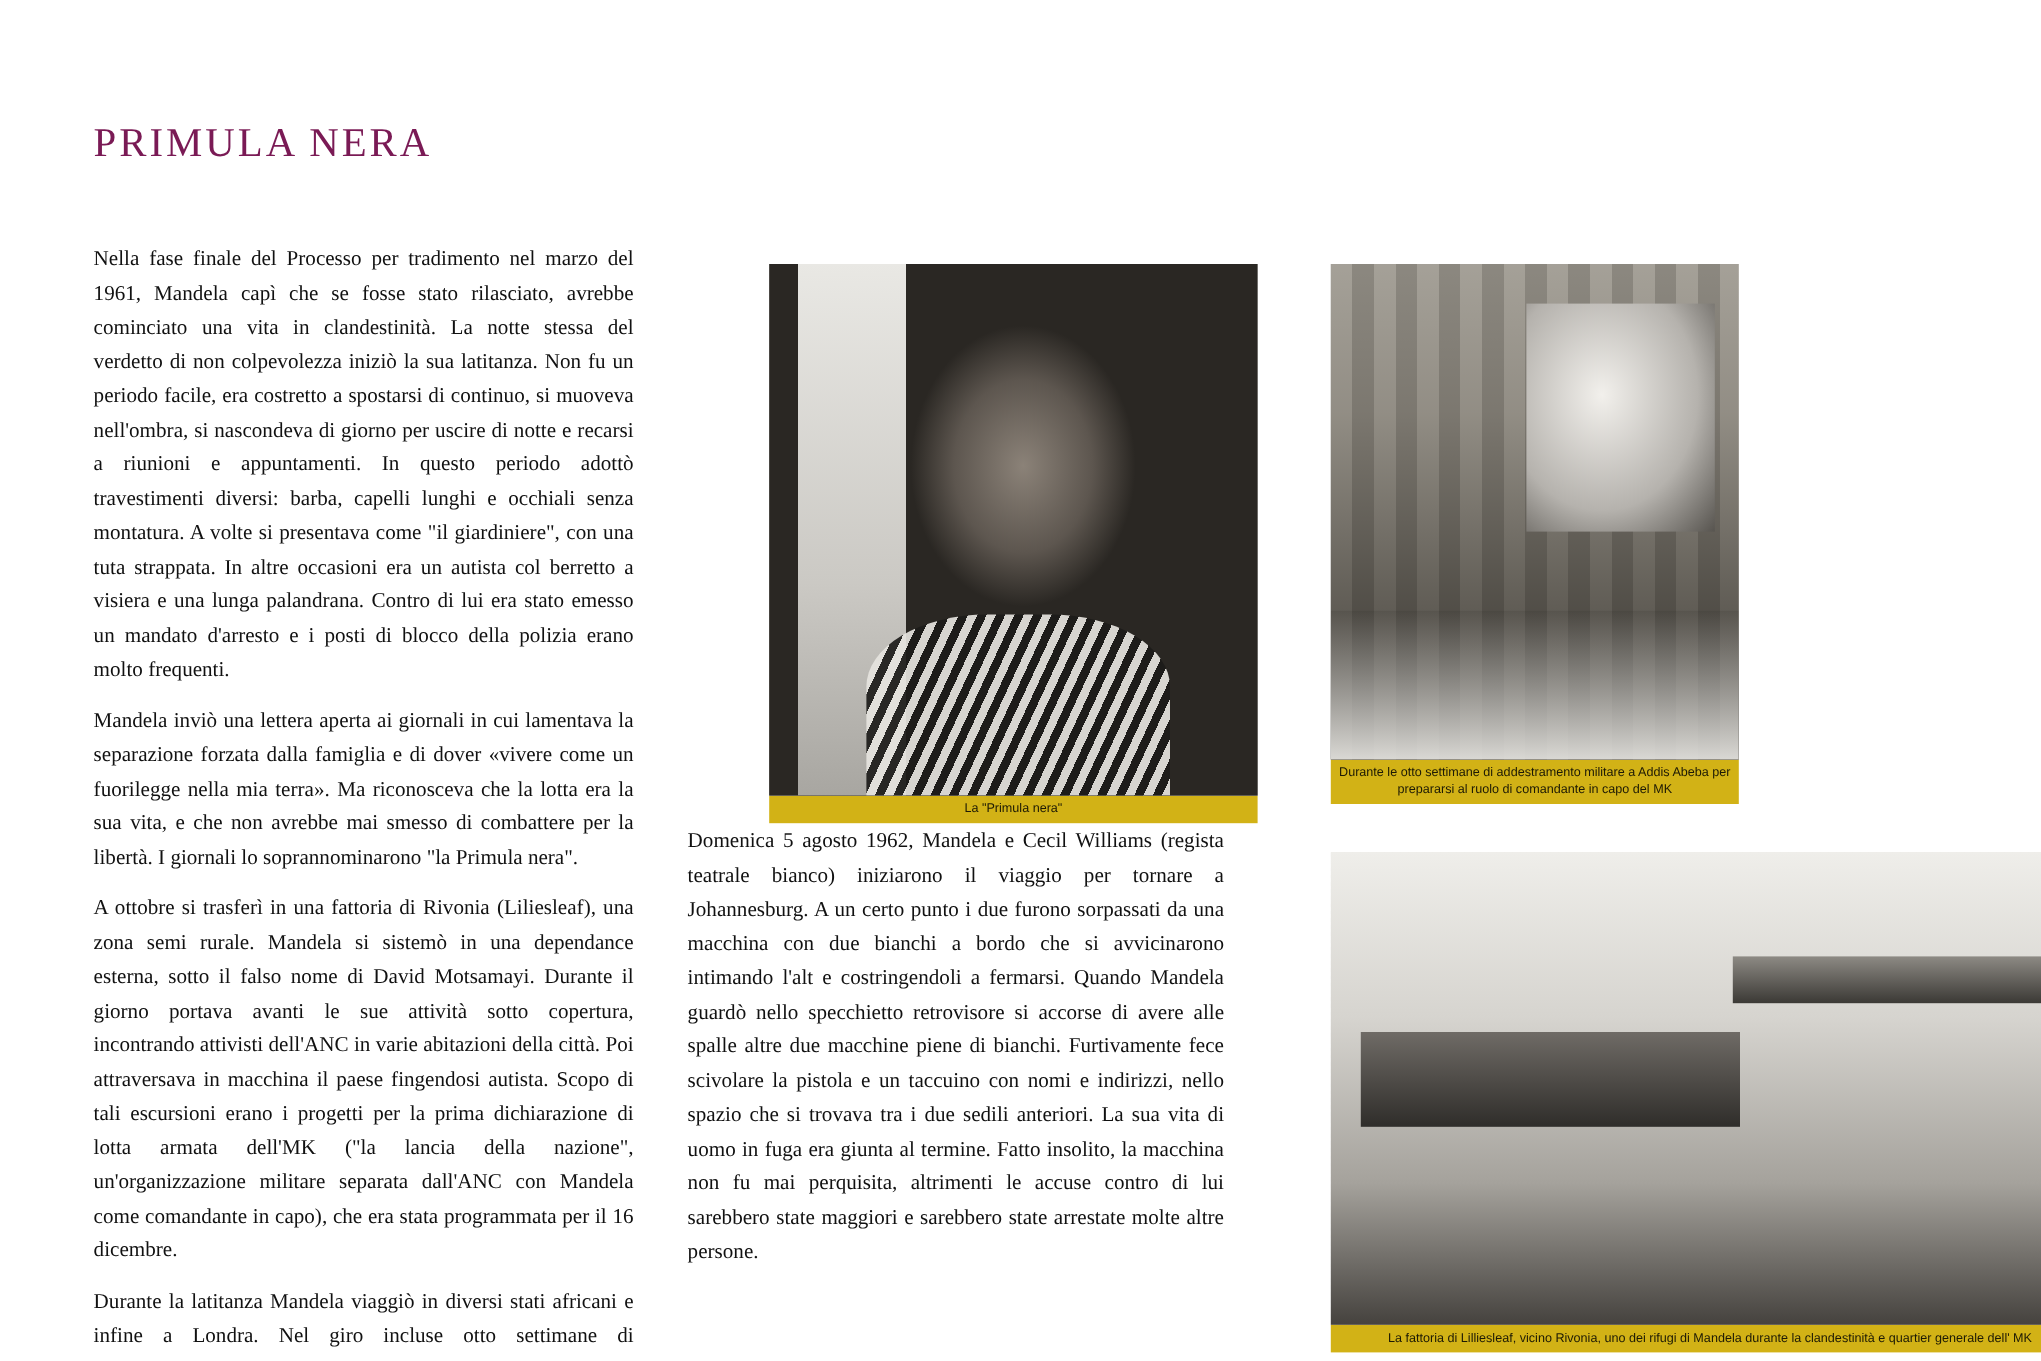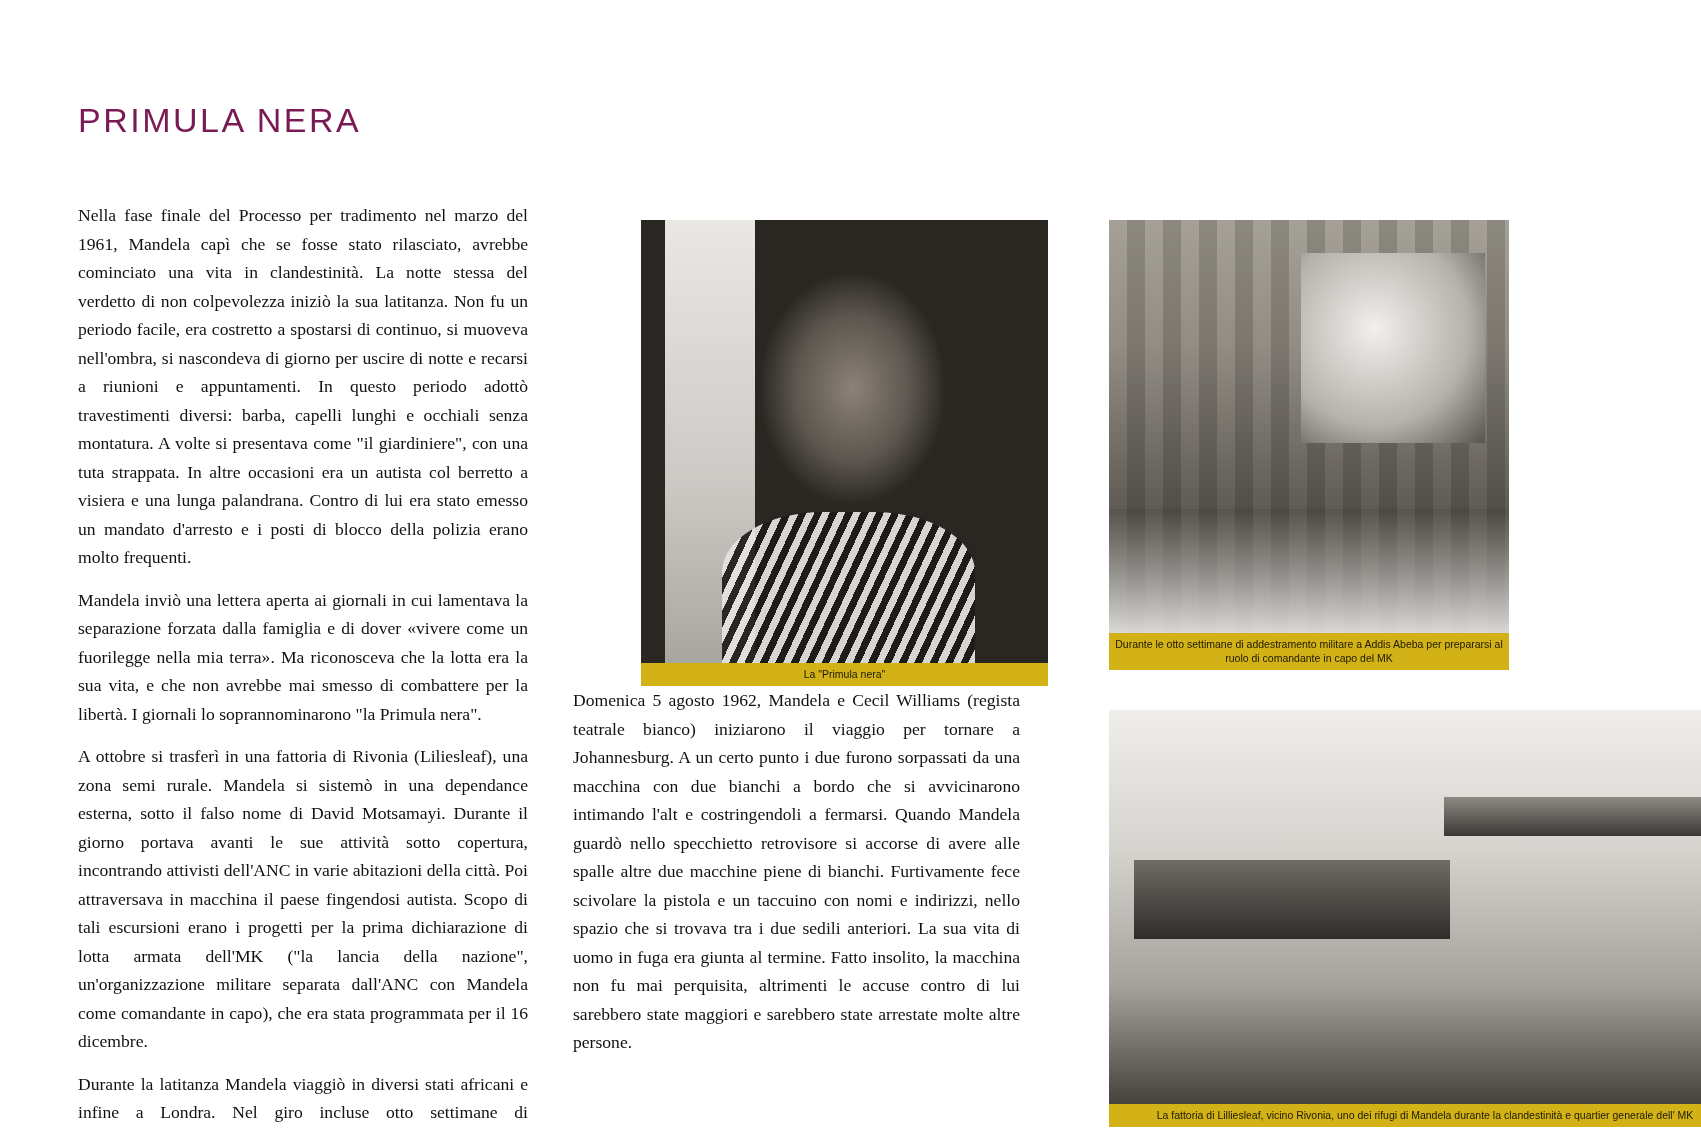--- a/index.html
+++ b/index.html
@@ -12,21 +12,21 @@
     width: 1701px;
     height: 1134px;
     background: #ffffff;
     overflow: hidden;
     font-family: "Liberation Serif", serif;
   }
   .title {
     position: absolute;
     left: 78px;
     top: 78px;
-    font-family: Liberation Sans, sans-serif;
+    font-family: Liberation Serif, serif;
     font-size: 34px;
     letter-spacing: 2.5px;
     color: #7a1a55;
     font-weight: 400;
   }
 
   
   .col {
     position: absolute;
     font-family: "Liberation Serif", serif;
@@ -74,21 +74,21 @@
   .fig-portrait {
     left: 601px;
     top: 204px;
     width: 407px;
   }
   .fig-portrait .photo { height: 443px; }
 
   .fig-addis {
     left: 1069px;
     top: 204px;
-    width: 400px;
+    width: 340px;
   }
   .fig-addis .photo { height: 413px; }
 
   .fig-farm {
     left: 1069px;
     top: 694px;
     width: 632px;
   }
   .fig-farm .photo { height: 394px; }
 

